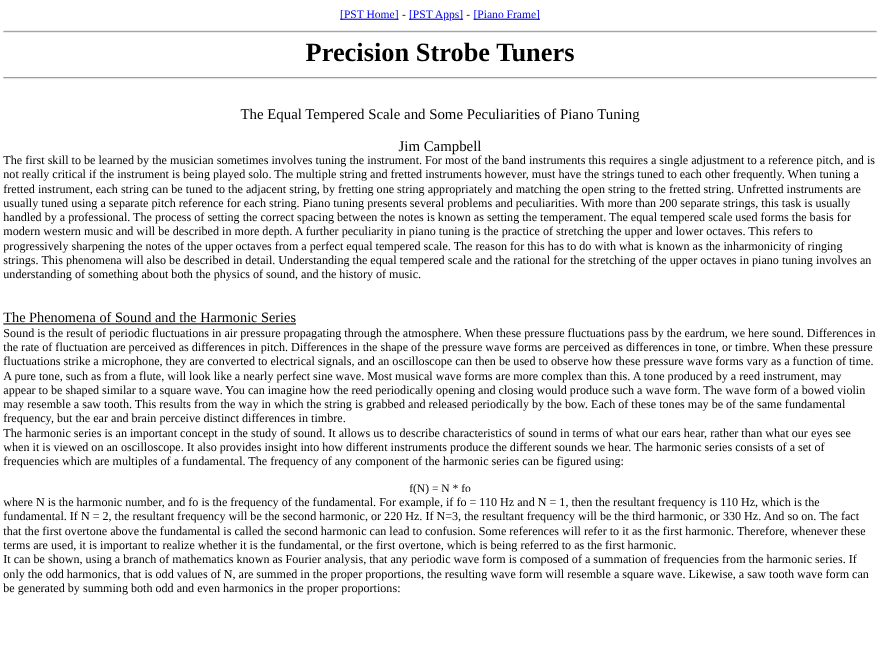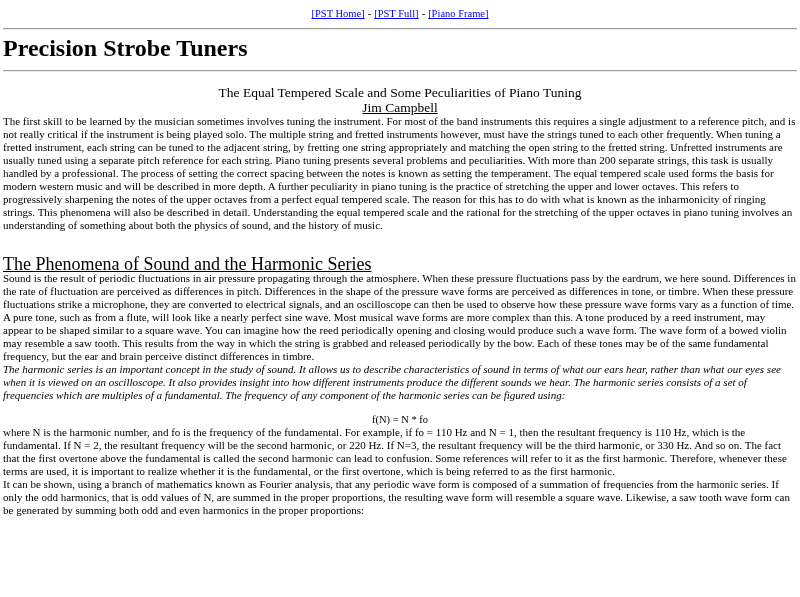--- a/index.html
+++ b/index.html
@@ -36,67 +36,68 @@
     border: none;
     height: 1px;
     background: #9c9c9c;
     box-shadow: 0 1px 0 #ececec;
   }
   hr.top-rule   { margin: 7px 0 0 0; }
   hr.title-rule { margin: 9px 0 0 0; }
   
   h1.page-title {
     margin: 7px 0 0 0;
+    text-align: center;
     font-size: 24px;
     line-height: 25px;
     font-weight: bold;
   }
   .subtitle {
-    margin-top: 14px;
+    margin-top: 25px;
     text-align: center;
     font-size: 13.5px;
     line-height: 15px;
   }
   .author {
+    margin-top: 14px;
     text-align: center;
     font-size: 13.5px;
     line-height: 15px;
-    text-decoration: underline;
   }
   
   p.body-text {
     margin: 0;
     font-size: 11px;
     line-height: 13px;
     text-align: left;
   }
   .intro { margin-top: 44px; }
   h2.section-heading {
     margin: 24px 0 0 0;
-    font-size: 18px;
+    font-size: 13px;
     line-height: 16px;
     font-weight: normal;
     text-decoration: underline;
   }
   .p-sound    { margin-top: 11px; }
-  .p-harmonic { margin-top: 15px; font-style: italic; }
+  .p-harmonic { margin-top: 15px; }
   .formula {
     margin-top: 11px;
     text-align: center;
     font-size: 10.5px;
     line-height: 13px;
   }
   .p-number  { margin-top: 15px; }
   .p-fourier { margin-top: 8px; }
 </style>
 </head>
 <body>
 
 <div class="nav">
-  <a href="#">[PST Home]</a><span class="sep">-</span><a href="#">[PST Full]</a><span class="sep">-</span><a href="#">[Piano Frame]</a>
+  <a href="#">[PST Home]</a><span class="sep">-</span><a href="#">[PST Apps]</a><span class="sep">-</span><a href="#">[Piano Frame]</a>
 </div>
 
 <hr class="top-rule">
 
 <h1 class="page-title">Precision Strobe Tuners</h1>
 
 <hr class="title-rule">
 
 <div class="subtitle">The Equal Tempered Scale and Some Peculiarities of Piano Tuning</div>
 

